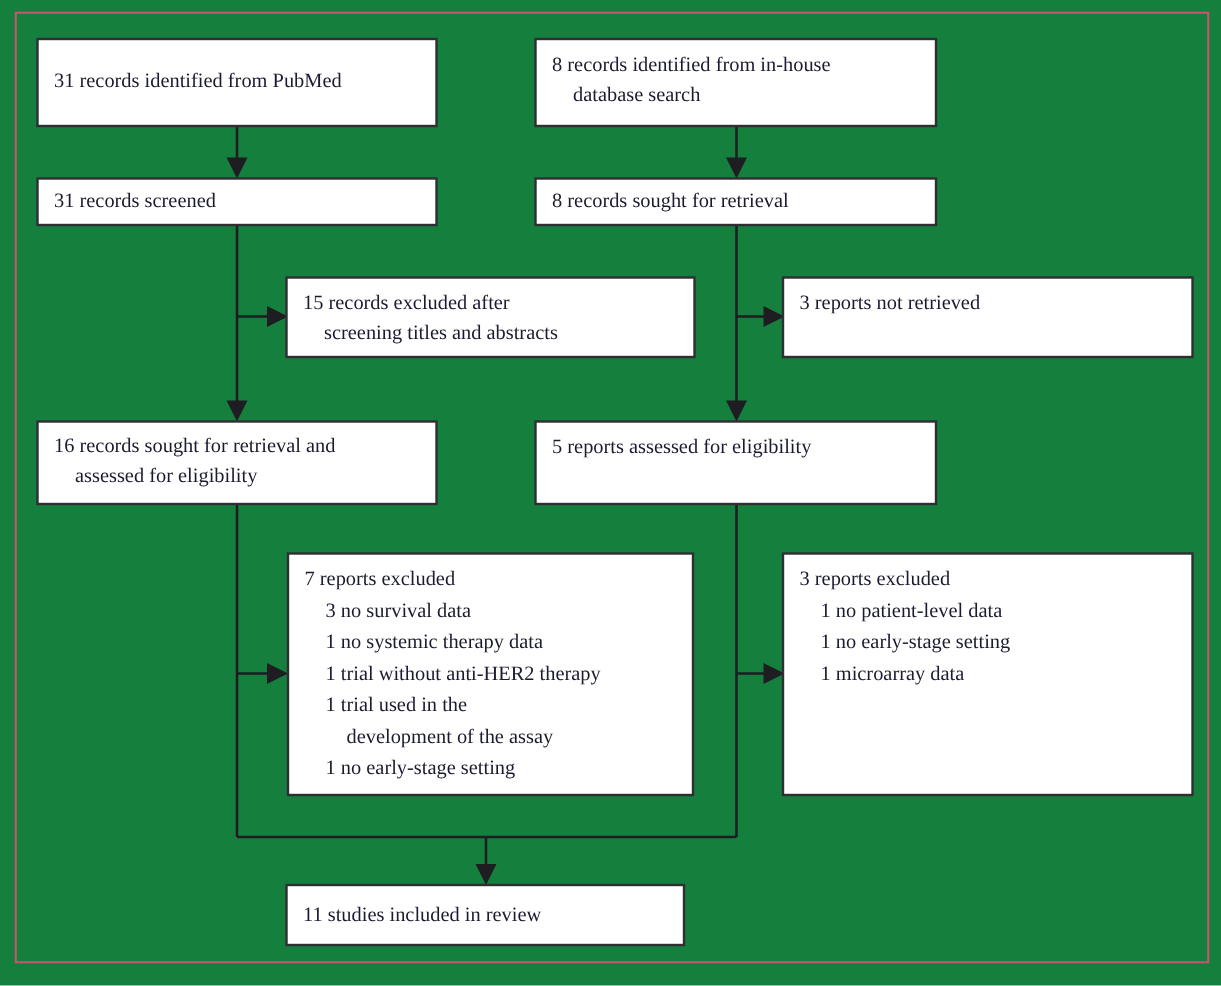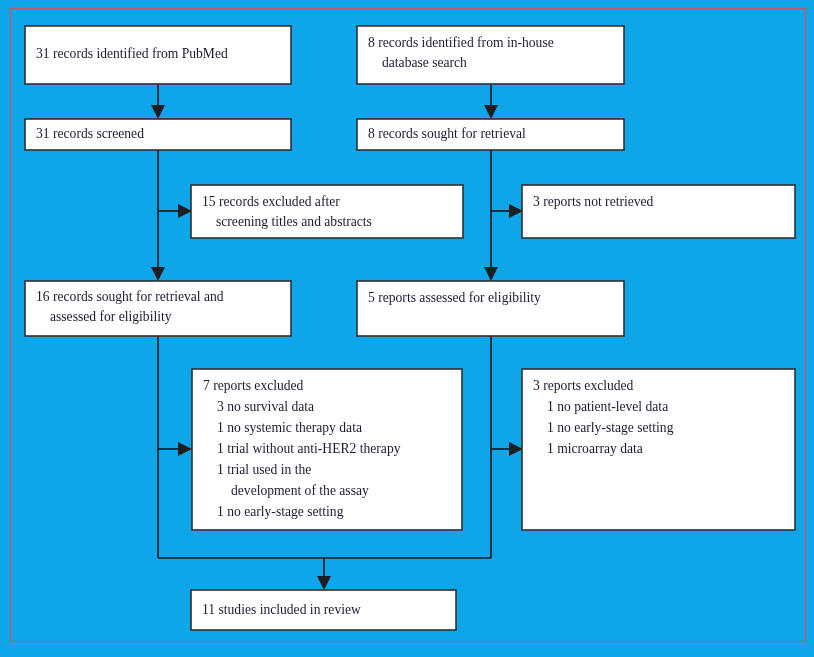--- a/index.html
+++ b/index.html
@@ -9,21 +9,21 @@
   }
   body {
     width: 814px;
     height: 657px;
     font-family: "Liberation Serif", "DejaVu Serif", serif;
   }
   #figure-root {
     position: relative;
     width: 814px;
     height: 657px;
-    background: #0ea5e9;
+    background: #15803d;
     overflow: hidden;
   }
   #flow-svg {
     display: block;
     position: absolute;
     left: 0;
     top: 0;
   }
   .frame-rect {
     fill: none;

